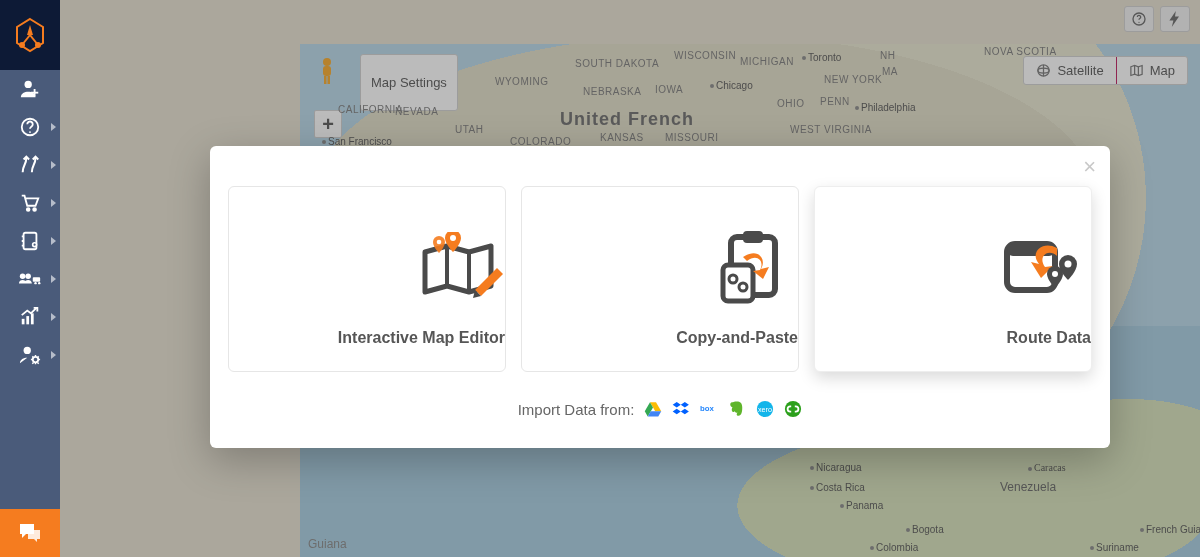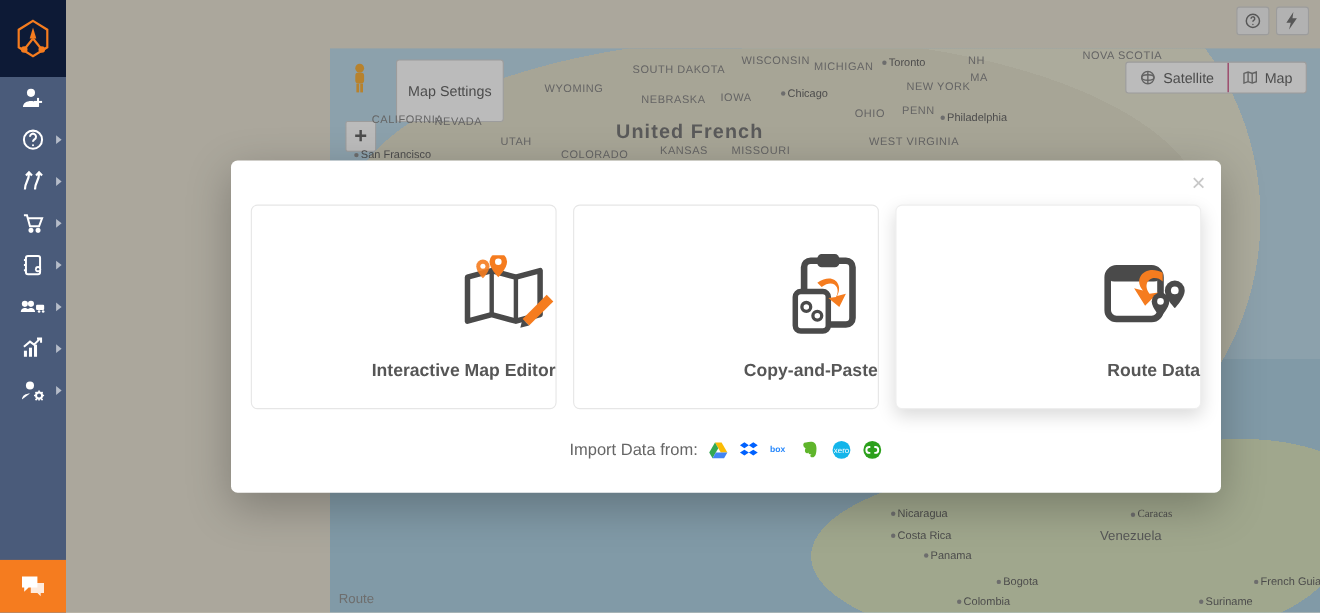--- a/index.html
+++ b/index.html
@@ -298,21 +298,21 @@
         <div class="city" style="left: 728px; top: 418px; font-family: Liberation Serif, serif;"><span class="dot"></span>Caracas</div>
         <div class="city" style="left: 590px; top: 480px; margin-left: 16px;"><span class="dot"></span>Bogota</div>
         <div class="city" style="left: 570px; top: 498px;"><span class="dot"></span>Colombia</div>
         <div class="city" style="left: 790px; top: 498px;"><span class="dot"></span>Suriname</div>
         <div class="city" style="left: 840px; top: 480px;"><span class="dot"></span>French Guiana</div>
       </div>
     <div id="map-countries">
         <div class="country" style="left: 700px; top: 436px;">Venezuela</div>
       </div>
 
-    <div class="google-attr">Route</div>
+    <div class="google-attr">Guiana</div>
   </div>
 
   <div class="scrim"></div>
 
   <div class="modal">
     <div class="close">×</div>
 
     <div class="cards">
 
       <div class="card">

